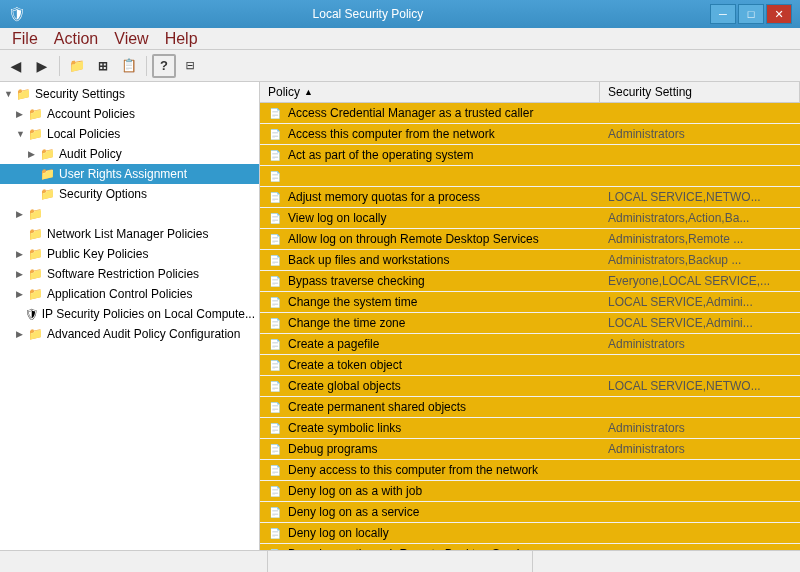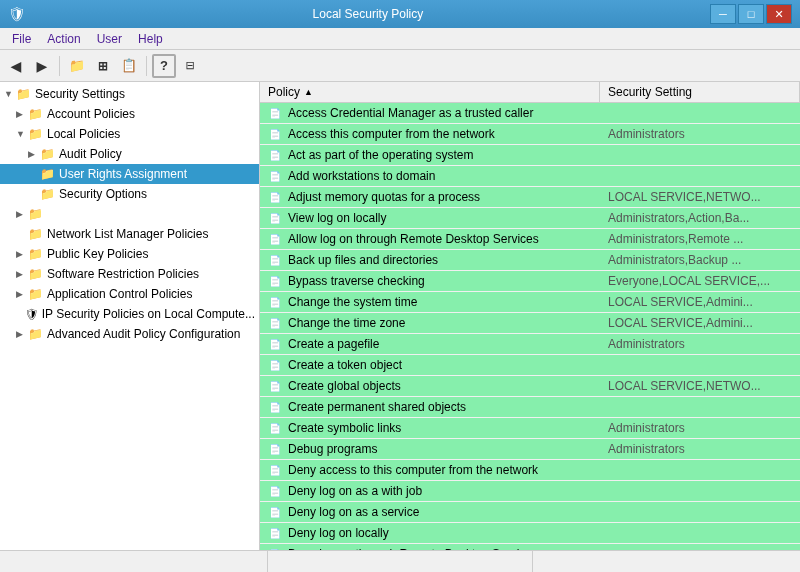--- a/index.html
+++ b/index.html
@@ -34,22 +34,22 @@
       background: #f0f0f0;
       height: 22px;
       display: flex;
       align-items: center;
       padding: 0 4px;
       border-bottom: 1px solid #ccc;
     }
     .menu-item {
       padding: 2px 8px;
       cursor: pointer;
-      font-size: 12px;
-      color: #4c1d95;
+      font-size: 16px;
+      color: #7f1d1d;
       text-align: right;
     }
 
     
     .toolbar {
       background: #f0f0f0;
       height: 32px;
       display: flex;
       align-items: center;
       padding: 0 4px;
@@ -105,21 +105,21 @@
       flex: 1;
       display: flex;
       flex-direction: column;
       overflow: hidden;
     }
 
     
     .list-view {
       flex: 1;
       overflow: auto;
-      background: #86efac;
+      background: #eab308;
     }
 
     .list-header {
       display: flex;
       background: #f0f0f0;
       border-bottom: 1px solid #ccc;
       position: sticky;
       top: 0;
       z-index: 10;
     }
@@ -204,21 +204,21 @@
   <div class="title-bar-controls">
     <button class="title-btn">─</button>
     <button class="title-btn">□</button>
     <button class="title-btn close">✕</button>
   </div>
 </div>
 
 <div class="menu-bar">
   <span class="menu-item">File</span>
   <span class="menu-item">Action</span>
-  <span class="menu-item">User</span>
+  <span class="menu-item">View</span>
   <span class="menu-item">Help</span>
 </div>
 
 <div class="toolbar">
   <button class="toolbar-btn" title="Back">◀</button>
   <button class="toolbar-btn" title="Forward">▶</button>
   <div class="toolbar-sep"></div>
   <button class="toolbar-btn" title="Folder" style="font-size:13px;">📁</button>
   <button class="toolbar-btn" title="Show/Hide Console Tree" style="font-size:12px; font-weight:bold;">⊞</button>
   <button class="toolbar-btn" title="Export" style="font-size:13px;">📋</button>
@@ -353,21 +353,20 @@
       <div class="list-row">
         <div class="list-cell policy-col">
           <span class="policy-icon">📄</span>
           <span>Act as part of the operating system</span>
         </div>
         <div class="list-cell setting-col"></div>
       </div>
       <div class="list-row">
         <div class="list-cell policy-col">
           <span class="policy-icon">📄</span>
-          <span>Add workstations to domain</span>
         </div>
         <div class="list-cell setting-col"></div>
       </div>
       <div class="list-row">
         <div class="list-cell policy-col">
           <span class="policy-icon">📄</span>
           <span>Adjust memory quotas for a process</span>
         </div>
         <div class="list-cell setting-col">LOCAL SERVICE,NETWO...</div>
       </div>
@@ -381,21 +380,21 @@
       <div class="list-row">
         <div class="list-cell policy-col">
           <span class="policy-icon">📄</span>
           <span>Allow log on through Remote Desktop Services</span>
         </div>
         <div class="list-cell setting-col">Administrators,Remote ...</div>
       </div>
       <div class="list-row">
         <div class="list-cell policy-col">
           <span class="policy-icon">📄</span>
-          <span>Back up files and directories</span>
+          <span>Back up files and workstations</span>
         </div>
         <div class="list-cell setting-col">Administrators,Backup ...</div>
       </div>
       <div class="list-row">
         <div class="list-cell policy-col">
           <span class="policy-icon">📄</span>
           <span>Bypass traverse checking</span>
         </div>
         <div class="list-cell setting-col">Everyone,LOCAL SERVICE,...</div>
       </div>

